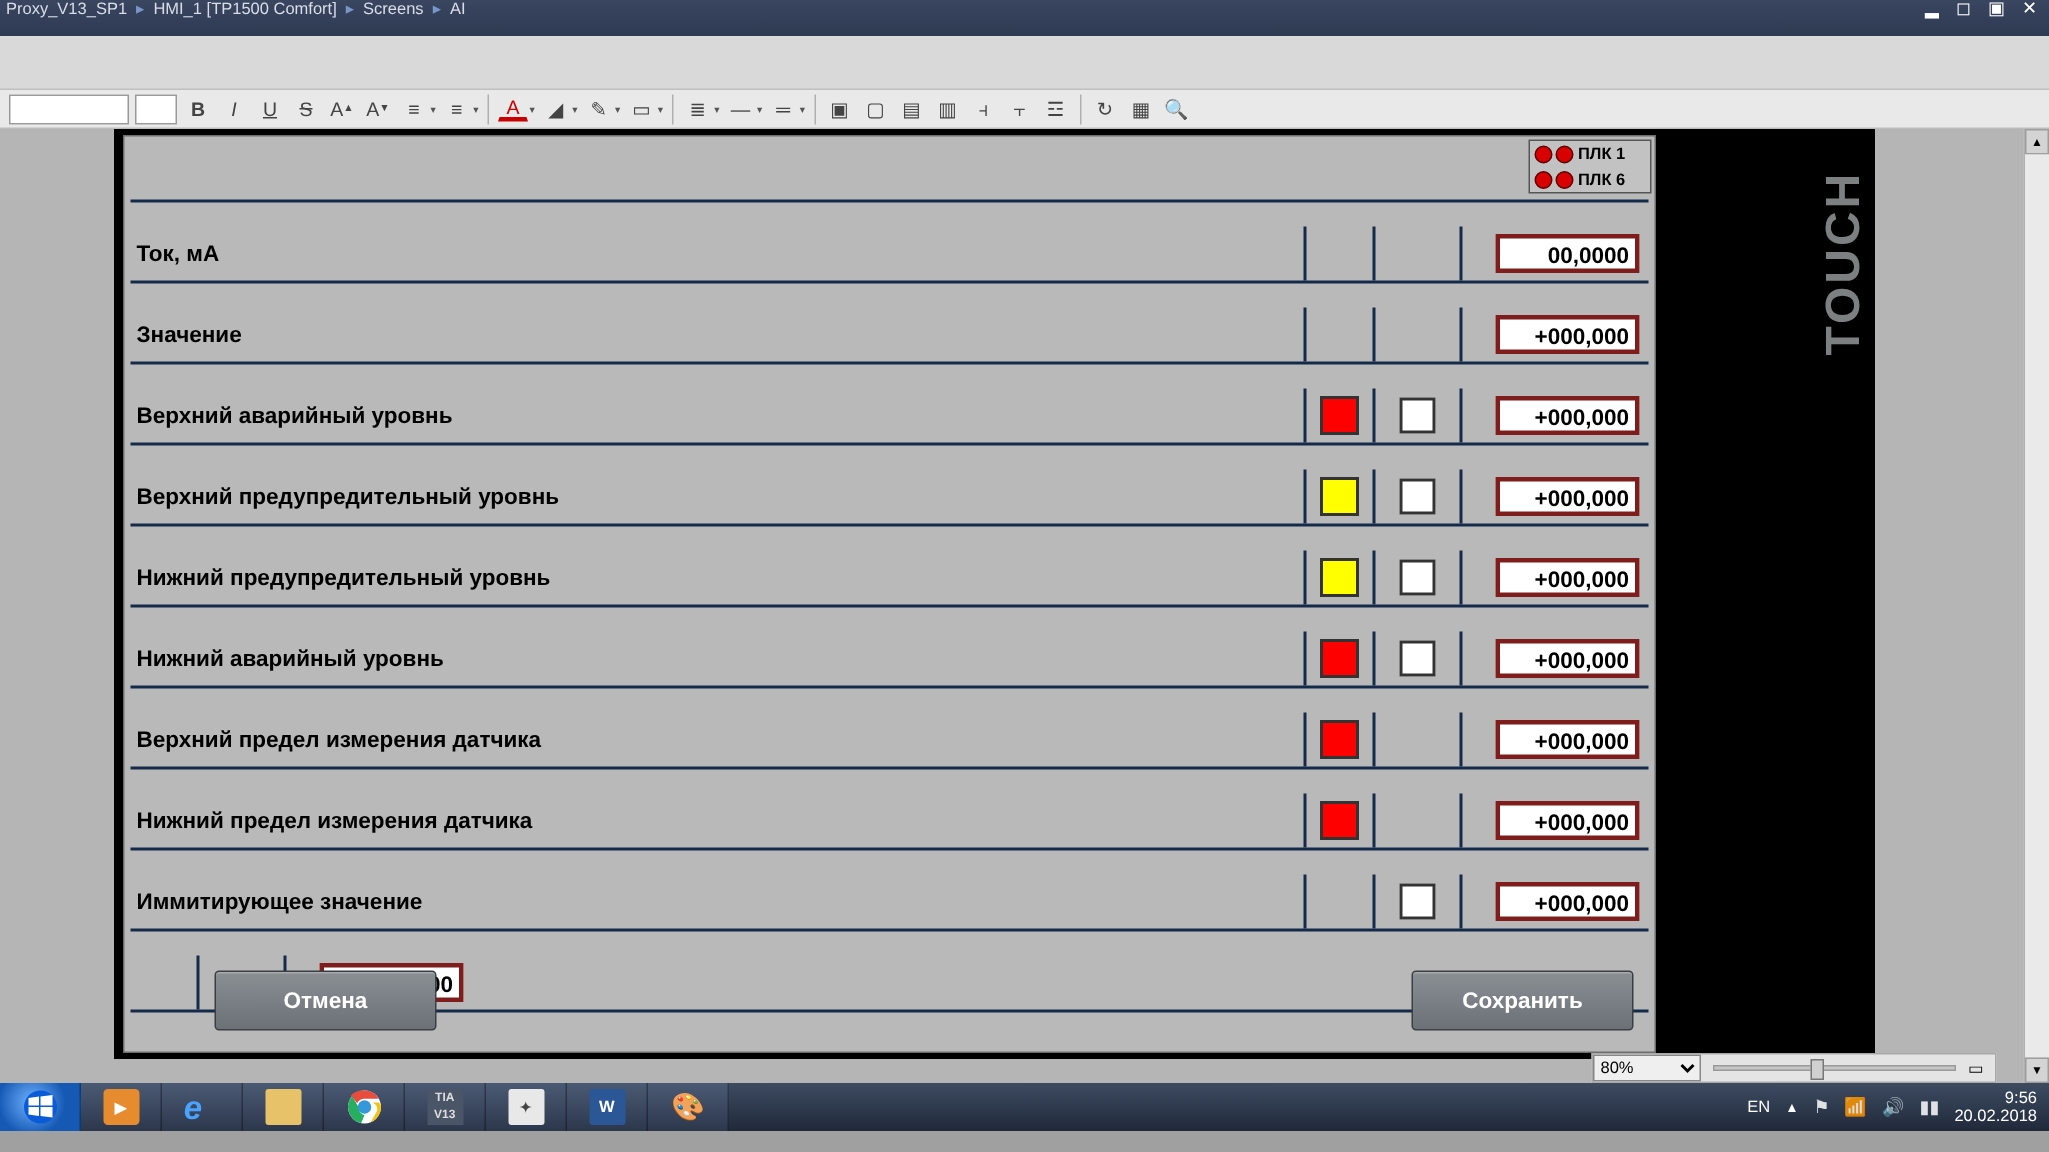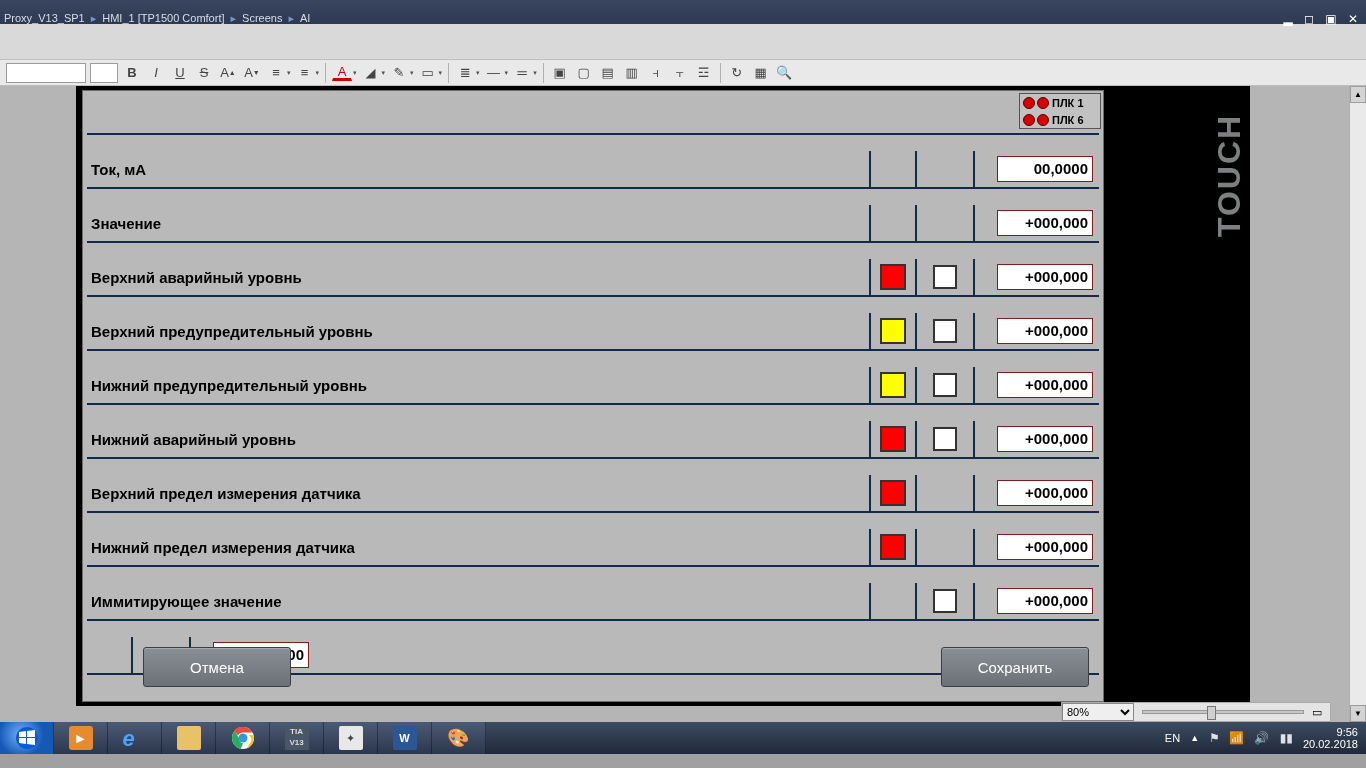--- a/index.html
+++ b/index.html
@@ -11,21 +11,21 @@
   height: 768px;
   overflow: hidden;
 }
 
 
 .titlebar {
   height: 18px;
   background: linear-gradient(#3a4660,#2e3a52);
   color: #fff;
   display: flex;
-  align-items: flex-start;
+  align-items: flex-end;
   padding: 12px 4px;
   font-size: 11px;
 }
 .titlebar .crumb { color: #d8dde8; }
 .titlebar .sep { color: #7896c8; padding: 0 6px; }
 .titlebar .winbtns { margin-left: auto; letter-spacing: 4px; font-size: 12px; }
 
 
 .blankstrip { height: 36px; background: #d9d9d9; border-bottom: 1px solid #bfbfbf; }
 
@@ -171,38 +171,38 @@
 .ind-yellow { background:#ffff00; }
 .chk-box {
   width:24px; height:24px;
   background:#fff;
   border:2px solid #333;
 }
 .val-field {
   width:96px;
   height:26px;
   background:#fff;
-  border:1px solid #7f1d1d;
+  border:3px solid #7f1d1d;
   font-size:15px;
   font-weight:bold;
   text-align:right;
   padding-right:4px;
   line-height:24px;
 }
 
 
 .btn3d {
   position:absolute;
   width:148px; height:40px;
   background: linear-gradient(#8a8f94,#6b7177);
   border:1px solid #3a3f44;
   border-radius:3px;
   color:#fff;
   font-size:15px;
-  font-weight:normal;
+  font-weight:bold;
   display:flex; align-items:center; justify-content:center;
   box-shadow: inset 0 1px 0 rgba(255,255,255,.25);
 }
 .btn-cancel { left:60px; bottom:14px; }
 .btn-save { right:14px; bottom:14px; }
 
 
 .zoom-bar {
   position:absolute;
   right:18px; bottom:0;

